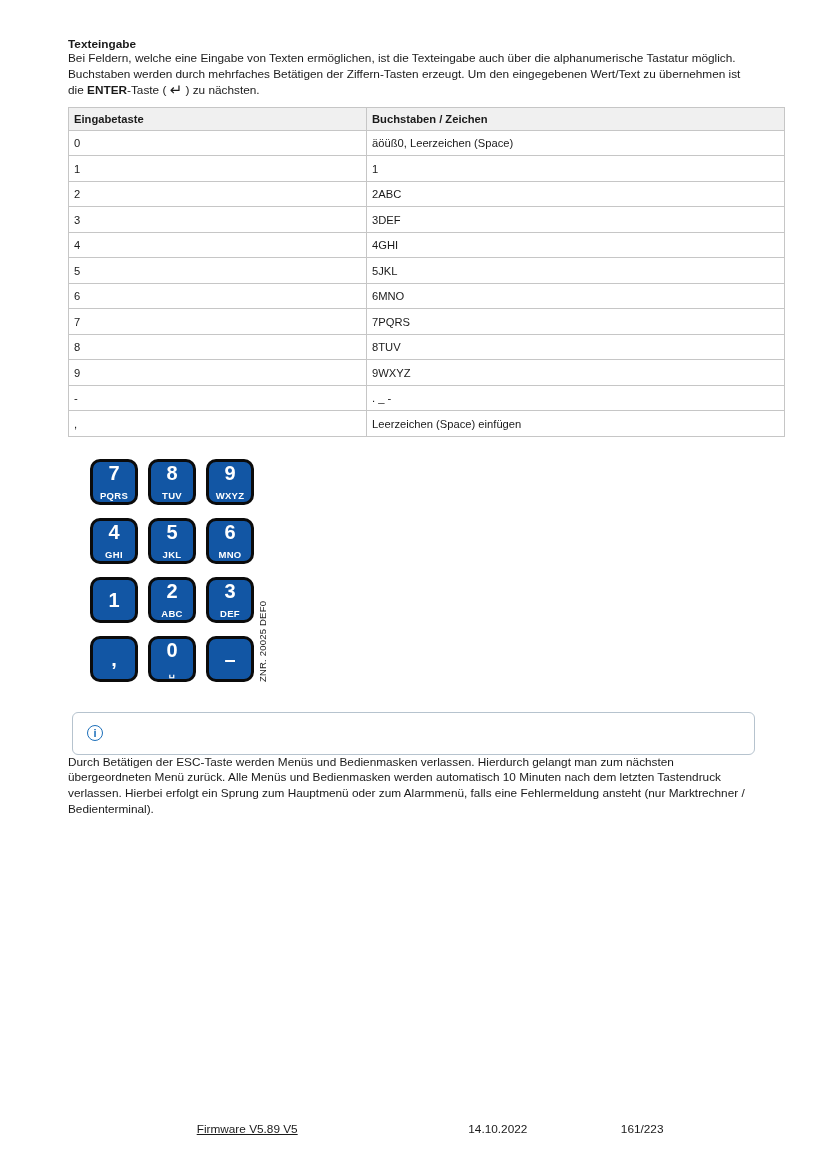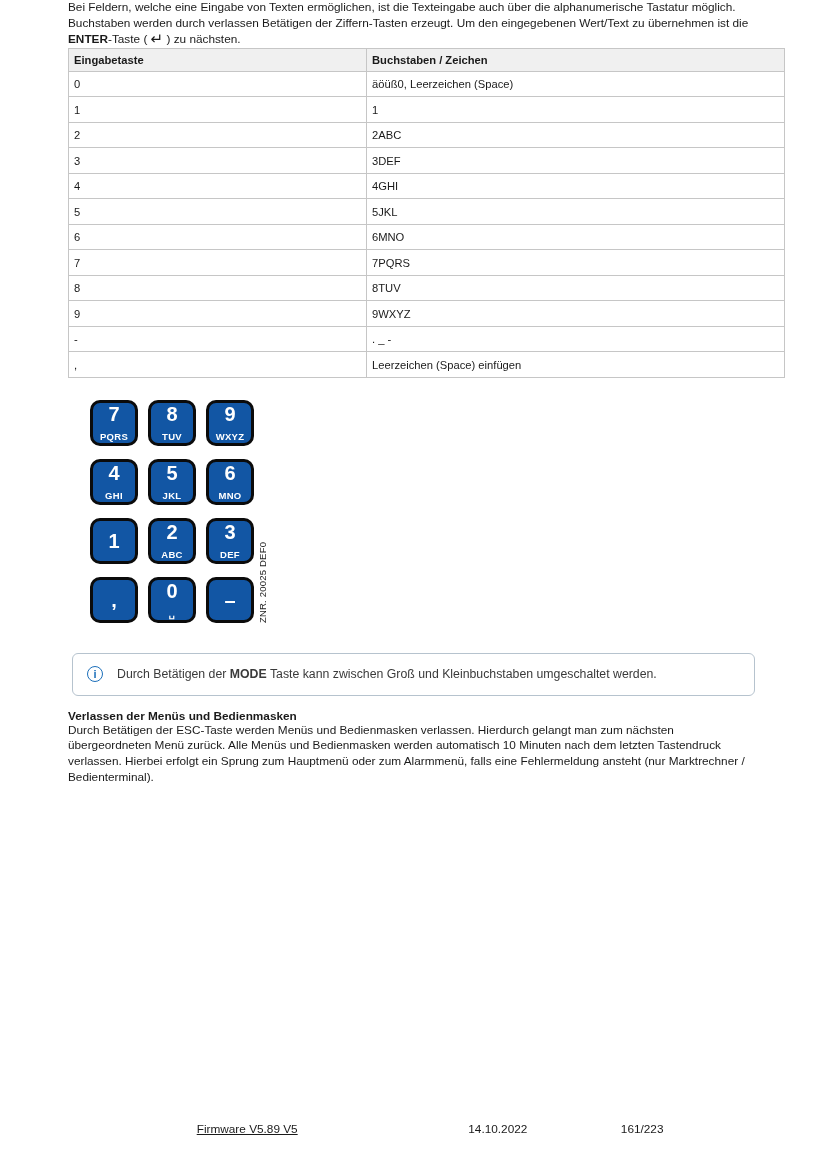--- a/index.html
+++ b/index.html
@@ -7,21 +7,21 @@
     width:827px;height:1169px;background:#ffffff;position:relative;
     font-family:"Liberation Sans", sans-serif;color:#1a1a1a;overflow:hidden;
   }
   .content{position:absolute;left:68px;top:0;width:689px;}
   .logo{margin-top:40px;font-size:32px;font-weight:bold;color:#6a7073;letter-spacing:-0.5px;line-height:1.1;}
   .h1{margin-top:37px;font-size:11.8px;font-weight:bold;}
   .body-text{margin:0;font-size:11.8px;line-height:15.6px;}
   .enter-symbol{font-size:15px;line-height:1;vertical-align:-1px;}
   b{font-weight:bold;}
 
-  table.char-table{width:717px;border-collapse:collapse;table-layout:fixed;}
+  table.char-table{margin-top:8px;width:717px;border-collapse:collapse;table-layout:fixed;}
   table.char-table th,table.char-table td{
     border:1px solid #c6c6c6;text-align:left;padding:0 0 0 5px;
     font-size:11.2px;white-space:nowrap;overflow:hidden;
   }
   table.char-table th{height:22px;background:#f0f0f0;font-weight:bold;}
   table.char-table td{height:24.5px;font-weight:normal;}
   col.c1{width:298px;}
 
   .keypad{position:relative;margin-top:22px;margin-left:22px;width:164px;
     display:grid;grid-template-columns:repeat(3,48px);column-gap:10px;row-gap:13px;}
@@ -59,21 +59,22 @@
   .f-left{flex:1;text-align:right;text-decoration:underline;}
   .f-center{flex:1;text-align:right;}
   .f-right{flex:1;text-align:center;}
 </style>
 </head>
 <body>
 
 <div class="content">
 
 
-  <p class="body-text"><span>Bei Feldern, welche eine Eingabe von Texten ermöglichen, ist die Texteingabe auch über die alphanumerische Tastatur möglich. Buchstaben werden durch verlassen Betätigen der Ziffern-Tasten erzeugt. Um den eingegebenen Wert/Text zu übernehmen ist die </span><b>ENTER</b><span>-Taste ( </span><span class="enter-symbol">↵</span><span> ) zu nächsten.</span></p>
+  <div class="h1">Texteingabe</div>
+  <p class="body-text"><span>Bei Feldern, welche eine Eingabe von Texten ermöglichen, ist die Texteingabe auch über die alphanumerische Tastatur möglich. Buchstaben werden durch mehrfaches Betätigen der Ziffern-Tasten erzeugt. Um den eingegebenen Wert/Text zu übernehmen ist die </span><b>ENTER</b><span>-Taste ( </span><span class="enter-symbol">↵</span><span> ) zu nächsten.</span></p>
 
   <table class="char-table">
     <colgroup>
         <col class="c1">
         <col>
       </colgroup>
     <thead>
       <tr>
         <th>Eingabetaste</th>
         <th>Buchstaben / Zeichen</th>
@@ -177,24 +178,22 @@
     <div class="key">
         <span class="key-main">–</span>
       </div>
     <div class="znr">ZNR. 20025 DEF0</div>
   </div>
 
   <div class="info-box">
     <span class="info-icon">
         <span>i</span>
       </span>
-    <span class="info-text"><span>Durch Betätigen der </span><b>MODE</b><span> Taste kann zwischen Groß und Kleinbuchstaben umgeschaltet werden.</span></span>
   </div>
 
-  <div class="h2">Verlassen der Menüs und Bedienmasken</div>
   <p class="body-text">Durch Betätigen der ESC-Taste werden Menüs und Bedienmasken verlassen. Hierdurch gelangt man zum nächsten übergeordneten Menü zurück. Alle Menüs und Bedienmasken werden automatisch 10 Minuten nach dem letzten Tastendruck verlassen. Hierbei erfolgt ein Sprung zum Hauptmenü oder zum Alarmmenü, falls eine Fehlermeldung ansteht (nur Marktrechner / Bedienterminal).</p>
 
 </div>
 
 <div class="footer">
   <span class="f-left">Firmware V5.89 V5</span>
   <span class="f-center">14.10.2022</span>
   <span class="f-right">161/223</span>
 </div>
 

